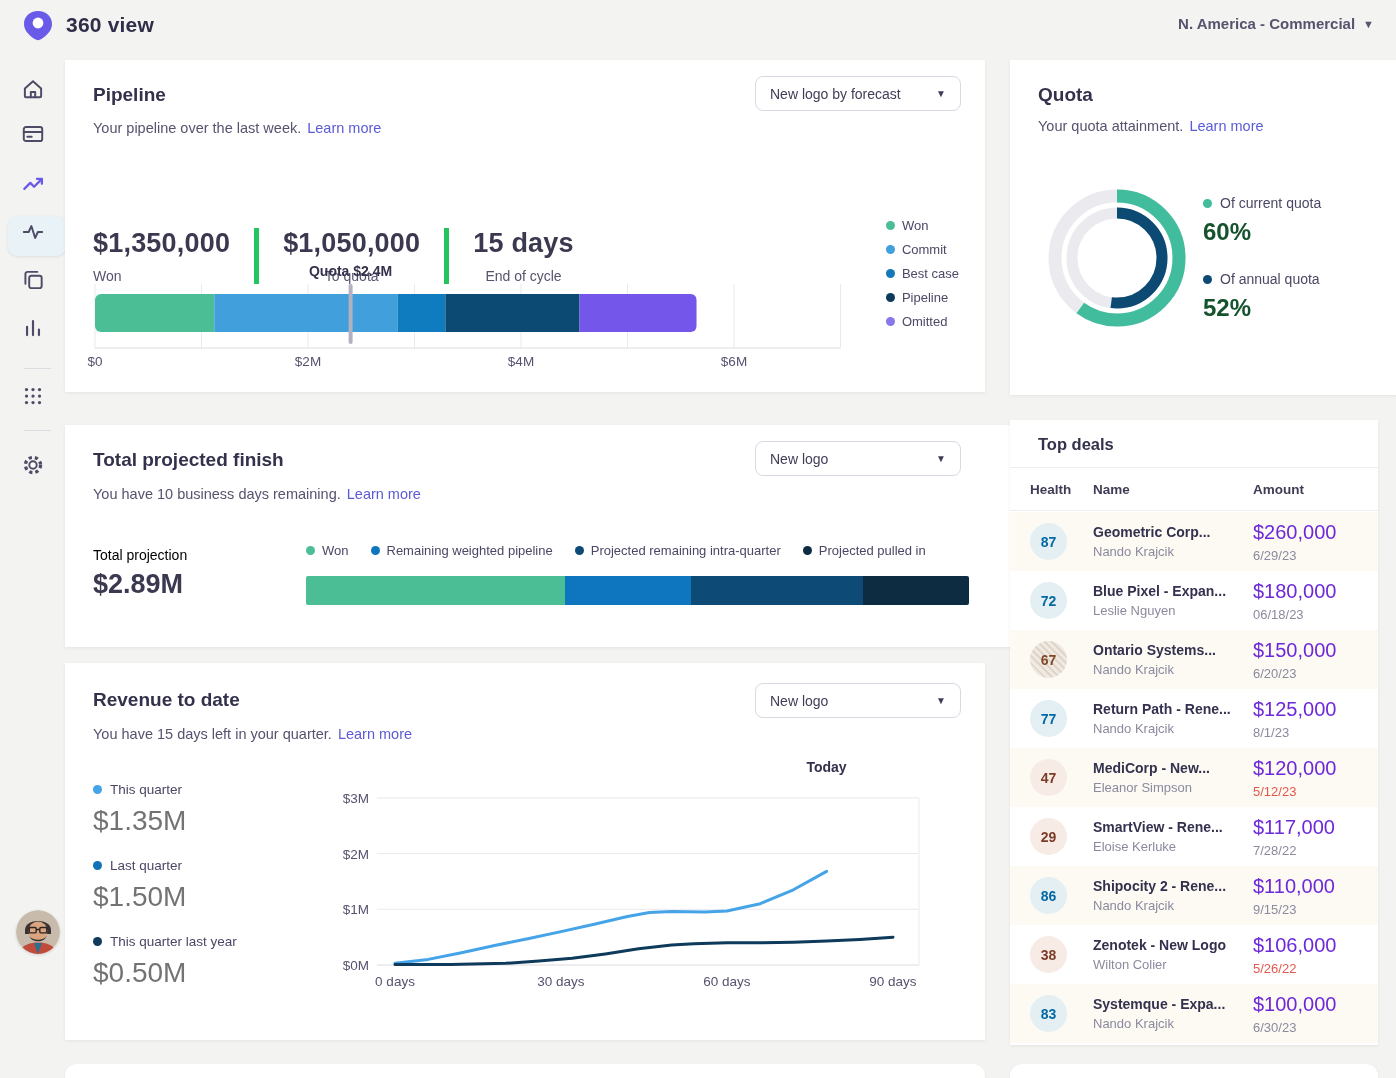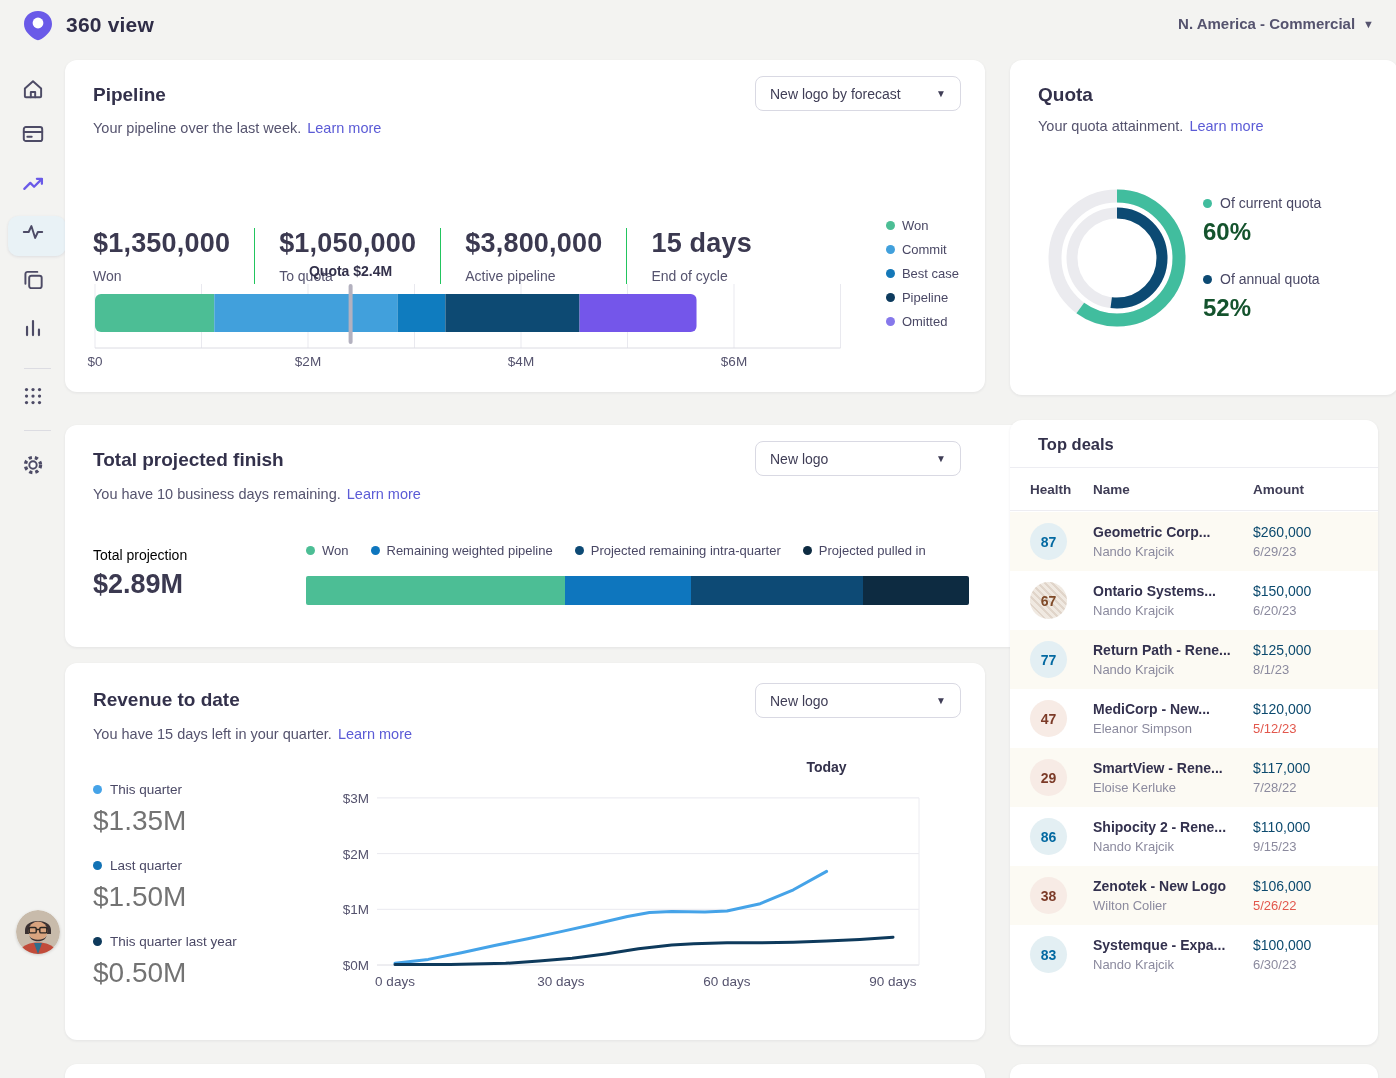--- a/index.html
+++ b/index.html
@@ -17,33 +17,33 @@
   .region { position:absolute; right:22px; top:15px; font-size:15px; font-weight:700; color:#55536E; cursor:pointer; display:flex; align-items:center; gap:8px; }
   .region .caret { font-size:11px; color:#55536E; }
   
   .sidebar { position:absolute; left:0; top:52px; width:65px; height:1026px; }
   .side-item { position:absolute; left:20px; width:26px; height:26px; cursor:pointer; }
   .side-item svg { width:26px; height:26px; }
   .active-pill { position:absolute; left:8px; top:164px; width:58px; height:40px; background:#E9F2F6; border-radius:10px; box-shadow:0 1px 3px rgba(40,40,80,.10); }
   .side-divider { position:absolute; left:24px; width:27px; height:1px; background:#DCDCE2; }
   .avatar { position:absolute; left:16px; top:858px; width:44px; height:44px; border-radius:50%; overflow:hidden; cursor:pointer; box-shadow:0 1px 3px rgba(0,0,0,.15); }
   
-  .card { position:absolute; background:#fff; border-radius:12px; box-shadow:0 1px 3px rgba(25,25,60,.07); }
+  .card { position:absolute; background:#fff; border-radius:0; box-shadow:0 1px 3px rgba(25,25,60,.07); }
   .card-title { position:absolute; left:28px; font-size:19px; font-weight:700; color:#33314B; }
   .card-sub { position:absolute; left:28px; font-size:14.5px; color:#55536E; }
   .learn-more { color:#5B5BD6; text-decoration:none; margin-left:6px; cursor:pointer; }
   .dropdown { position:absolute; left:690px; width:206px; height:35px; border:1px solid #D9D9E3; border-radius:8px;
     background:#fff; display:flex; align-items:center; justify-content:space-between; padding:0 14px; cursor:pointer; }
   .dropdown span.val { font-size:14px; color:#3F3D56; }
   .dropdown span.caret { font-size:10px; color:#3F3D56; }
   
   .stats-row { position:absolute; left:28px; top:168px; display:flex; }
   .stat { padding:0 24px; }
   .stat:first-child { padding-left:0; }
-  .stat + .stat { border-left:1px solid #22c55e; }
+  .stat + .stat { border-left:5px solid #22c55e;text-align:center; }
   .stat .v { font-size:27px; font-weight:700; color:#3B3950; letter-spacing:.2px; }
   .stat .l { font-size:14px; color:#55536E; margin-top:9px; }
   
   .legend-v { position:absolute; right:26px; top:158px; display:flex; flex-direction:column; gap:9px; }
   .legend-h { position:absolute; display:flex; gap:22px; }
   .legend-item { display:flex; align-items:center; gap:7px; font-size:13px; color:#4A4865; white-space:nowrap; }
   .dot { width:9px; height:9px; border-radius:50%; flex:0 0 auto; }
   .axis-label { font-size:13.5px; fill:#55536E; }
   .quota-label { font-size:14px; font-weight:700; fill:#33314B; }
   .today-label { font-size:14px; font-weight:700; fill:#33314B; }
@@ -66,21 +66,21 @@
   .deal-rows { position:absolute; left:0; top:92px; width:100%; }
   .deal-row { height:59px; display:grid; grid-template-columns:63px 160px 1fr; align-items:center; padding-left:20px; cursor:pointer; }
   .deal-row:nth-child(odd) { background:#FCFAF3; }
   .hbadge { width:37px; height:37px; border-radius:50%; display:flex; align-items:center; justify-content:center; font-size:14px; font-weight:700; }
   .h-good { background:#E3EFF3; color:#0369a1; }
   .h-warn { background:#F0E9E1; color:#7F4A28;
     background-image:repeating-linear-gradient(45deg, rgba(130,90,60,.14) 0 2px, rgba(0,0,0,0) 2px 5px); }
   .h-low  { background:#F7EBE5; color:#7C3B28; }
   .deal-name { font-size:14px; font-weight:700; color:#33314E; }
   .deal-owner { font-size:13px; color:#8B8A9E; margin-top:4px; }
-  .deal-amount { font-size:14px; color:#0c4a6e; }
+  .deal-amount { font-size:20px; color:#6d28d9; }
   .deal-date { font-size:13px; color:#8B8A9E; margin-top:4px; }
   .deal-date.overdue { color:#E2574C; }
   svg.chart { overflow:visible; position:absolute; }
 </style>
 </head>
 <body>
 
 <div class="topbar">
   <div class="logo">
     <svg width="34" height="34" viewBox="0 0 34 34">
@@ -180,24 +180,20 @@
     <span class="caret">▼</span>
   </div>
   <div class="stats-row" id="pipeline-stats">
       <div class="stat">
         <div class="v">$1,350,000</div>
         <div class="l">Won</div>
       </div>
       <div class="stat">
         <div class="v">$1,050,000</div>
         <div class="l">To quota</div>
-      </div>
-      <div class="stat">
-        <div class="v">$3,800,000</div>
-        <div class="l">Active pipeline</div>
       </div>
       <div class="stat">
         <div class="v">15 days</div>
         <div class="l">End of cycle</div>
       </div>
     </div>
   <div class="legend-v" id="pipeline-legend">
       <div class="legend-item">
         <span class="dot" style="background: rgb(76, 190, 149);"></span>
         <span>Won</span>
@@ -368,20 +364,33 @@
           <div class="deal-name">Geometric Corp...</div>
           <div class="deal-owner">Nando Krajcik</div>
         </div>
         <div>
           <div class="deal-amount">$260,000</div>
           <div class="deal-date">6/29/23</div>
         </div>
       </div>
       <div class="deal-row">
         <div>
+          <span class="hbadge h-good">72</span>
+        </div>
+        <div>
+          <div class="deal-name">Blue Pixel - Expan...</div>
+          <div class="deal-owner">Leslie Nguyen</div>
+        </div>
+        <div>
+          <div class="deal-amount">$180,000</div>
+          <div class="deal-date">06/18/23</div>
+        </div>
+      </div>
+      <div class="deal-row">
+        <div>
           <span class="hbadge h-warn">67</span>
         </div>
         <div>
           <div class="deal-name">Ontario Systems...</div>
           <div class="deal-owner">Nando Krajcik</div>
         </div>
         <div>
           <div class="deal-amount">$150,000</div>
           <div class="deal-date">6/20/23</div>
         </div>

